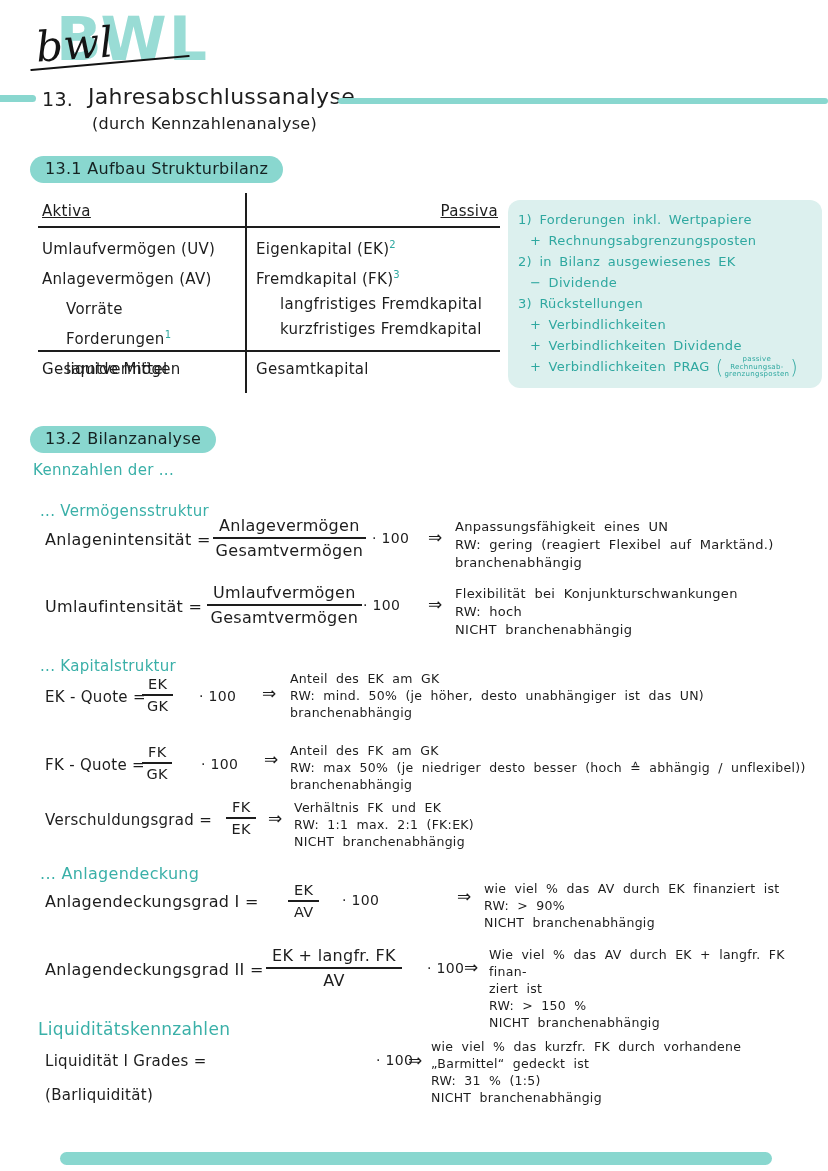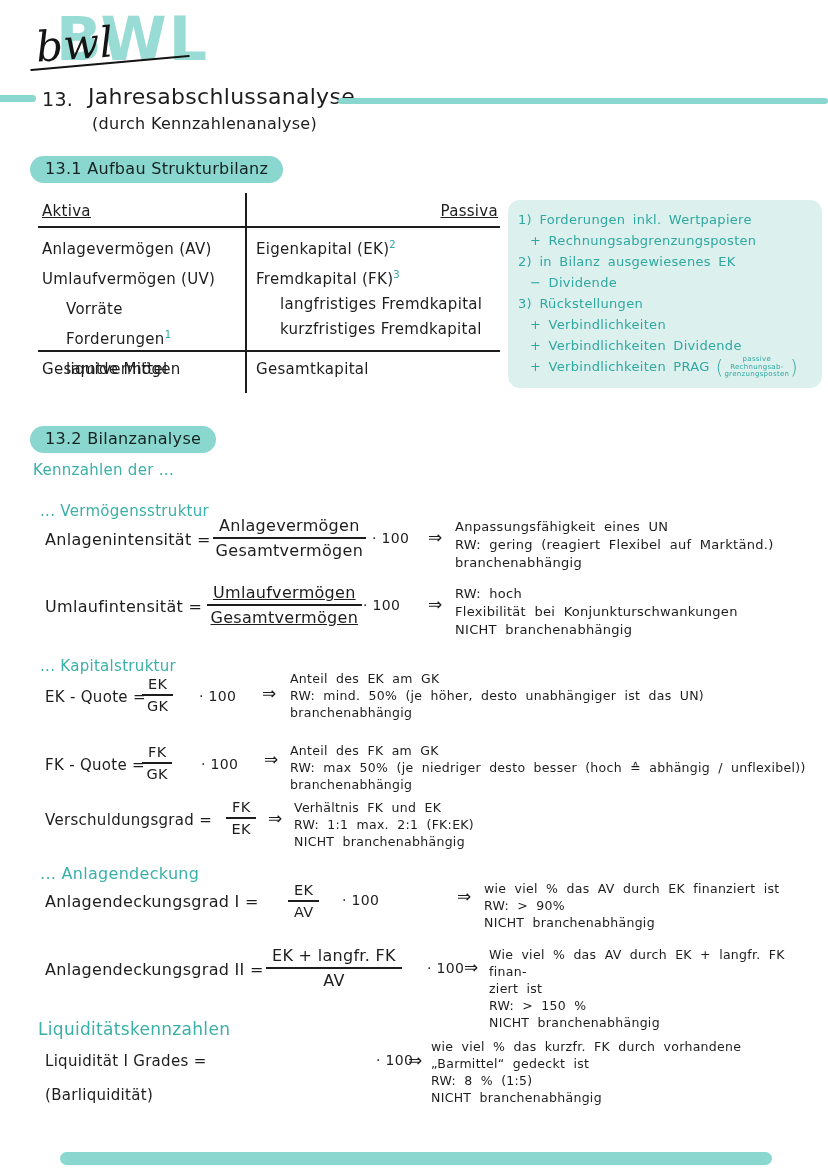--- a/index.html
+++ b/index.html
@@ -98,22 +98,22 @@
   <div class="pill pill-131">13.1 Aufbau Strukturbilanz</div>
 
   <div class="sbtable">
     <div class="sb-divider"></div>
     <div class="sb-hrule"></div>
     <div class="sb-trule"></div>
     <div class="sb-akt-h">Aktiva</div>
     <div class="sb-pas-h">Passiva</div>
 
     <div class="tcol-left">
+      <div class="trow"><span>Umlaufvermögen (UV)</span><sup class="mark"></sup></div>
       <div class="trow"><span>Anlagevermögen (AV)</span><sup class="mark"></sup></div>
-      <div class="trow"><span>Umlaufvermögen (UV)</span><sup class="mark"></sup></div>
       <div class="trow ind"><span>Vorräte</span><sup class="mark"></sup></div>
       <div class="trow ind"><span>Forderungen</span><sup class="mark">1</sup></div>
       <div class="trow ind"><span>liquide Mittel</span><sup class="mark"></sup></div>
     </div>
 
     <div class="tcol-right">
       <div class="trow"><span>Eigenkapital (EK)</span><sup class="mark">2</sup></div>
       <div class="trow"><span>Fremdkapital (FK)</span><sup class="mark">3</sup></div>
       <div class="trow ind"><span>langfristiges Fremdkapital</span></div>
       <div class="trow ind"><span>kurzfristiges Fremdkapital</span></div>
@@ -159,29 +159,29 @@
     <div class="farrow" style="left:428px;top:11px;">⇒</div>
     <div class="fnotes" style="left:455px;top:2px;">
       <div>Anpassungsfähigkeit eines UN</div>
       <div>RW: gering (reagiert Flexibel auf Marktänd.)</div>
       <div>branchenabhängig</div>
     </div>
   </div>
 
   <div class="frow r-v2">
     <div class="flabel" style="left:45px;top:14px;">Umlaufintensität =</div>
-    <div class="frac" style="left:207px;top:0;text-decoration:underline;">
+    <div class="frac" style="left:207px;top:0;">
       <span class="num">Umlaufvermögen</span>
       <span class="den">Gesamtvermögen</span>
     </div>
     <div class="fmult" style="left:363px;top:14px;">· 100</div>
     <div class="farrow" style="left:428px;top:11px;">⇒</div>
     <div class="fnotes" style="left:455px;top:2px;">
+      <div>Flexibilität bei Konjunkturschwankungen</div>
       <div>RW: hoch</div>
-      <div>Flexibilität bei Konjunkturschwankungen</div>
       <div>NICHT branchenabhängig</div>
     </div>
   </div>
 
   <div class="abs ghead teal gh-kap">... Kapitalstruktur</div>
 
   <div class="frow r-k1">
     <div class="flabel sm" style="left:45px;top:12px;">EK - Quote =</div>
     <div class="frac sm" style="left:142px;top:0;">
       <span class="num">EK</span>
@@ -261,20 +261,20 @@
   <div class="abs teal gh-liq">Liquiditätskennzahlen</div>
 
   <div class="frow r-l1">
     <div class="flabel sm" style="left:45px;top:10px;">Liquidität I Grades =</div>
     <div class="flabel sm" style="left:45px;top:44px;">(Barliquidität)</div>
     <div class="fmult" style="left:376px;top:10px;">· 100</div>
     <div class="farrow" style="left:408px;top:8px;">⇒</div>
     <div class="fnotes sm" style="left:431px;top:-4px;">
       <div>wie viel % das kurzfr. FK durch vorhandene</div>
       <div>„Barmittel“ gedeckt ist</div>
-      <div>RW: 8 % (1:5)</div>
+      <div>RW: 31 % (1:5)</div>
       <div>NICHT branchenabhängig</div>
     </div>
   </div>
 
   <div class="bottom-bar"></div>
 
 </div>
 
 </body></html>

